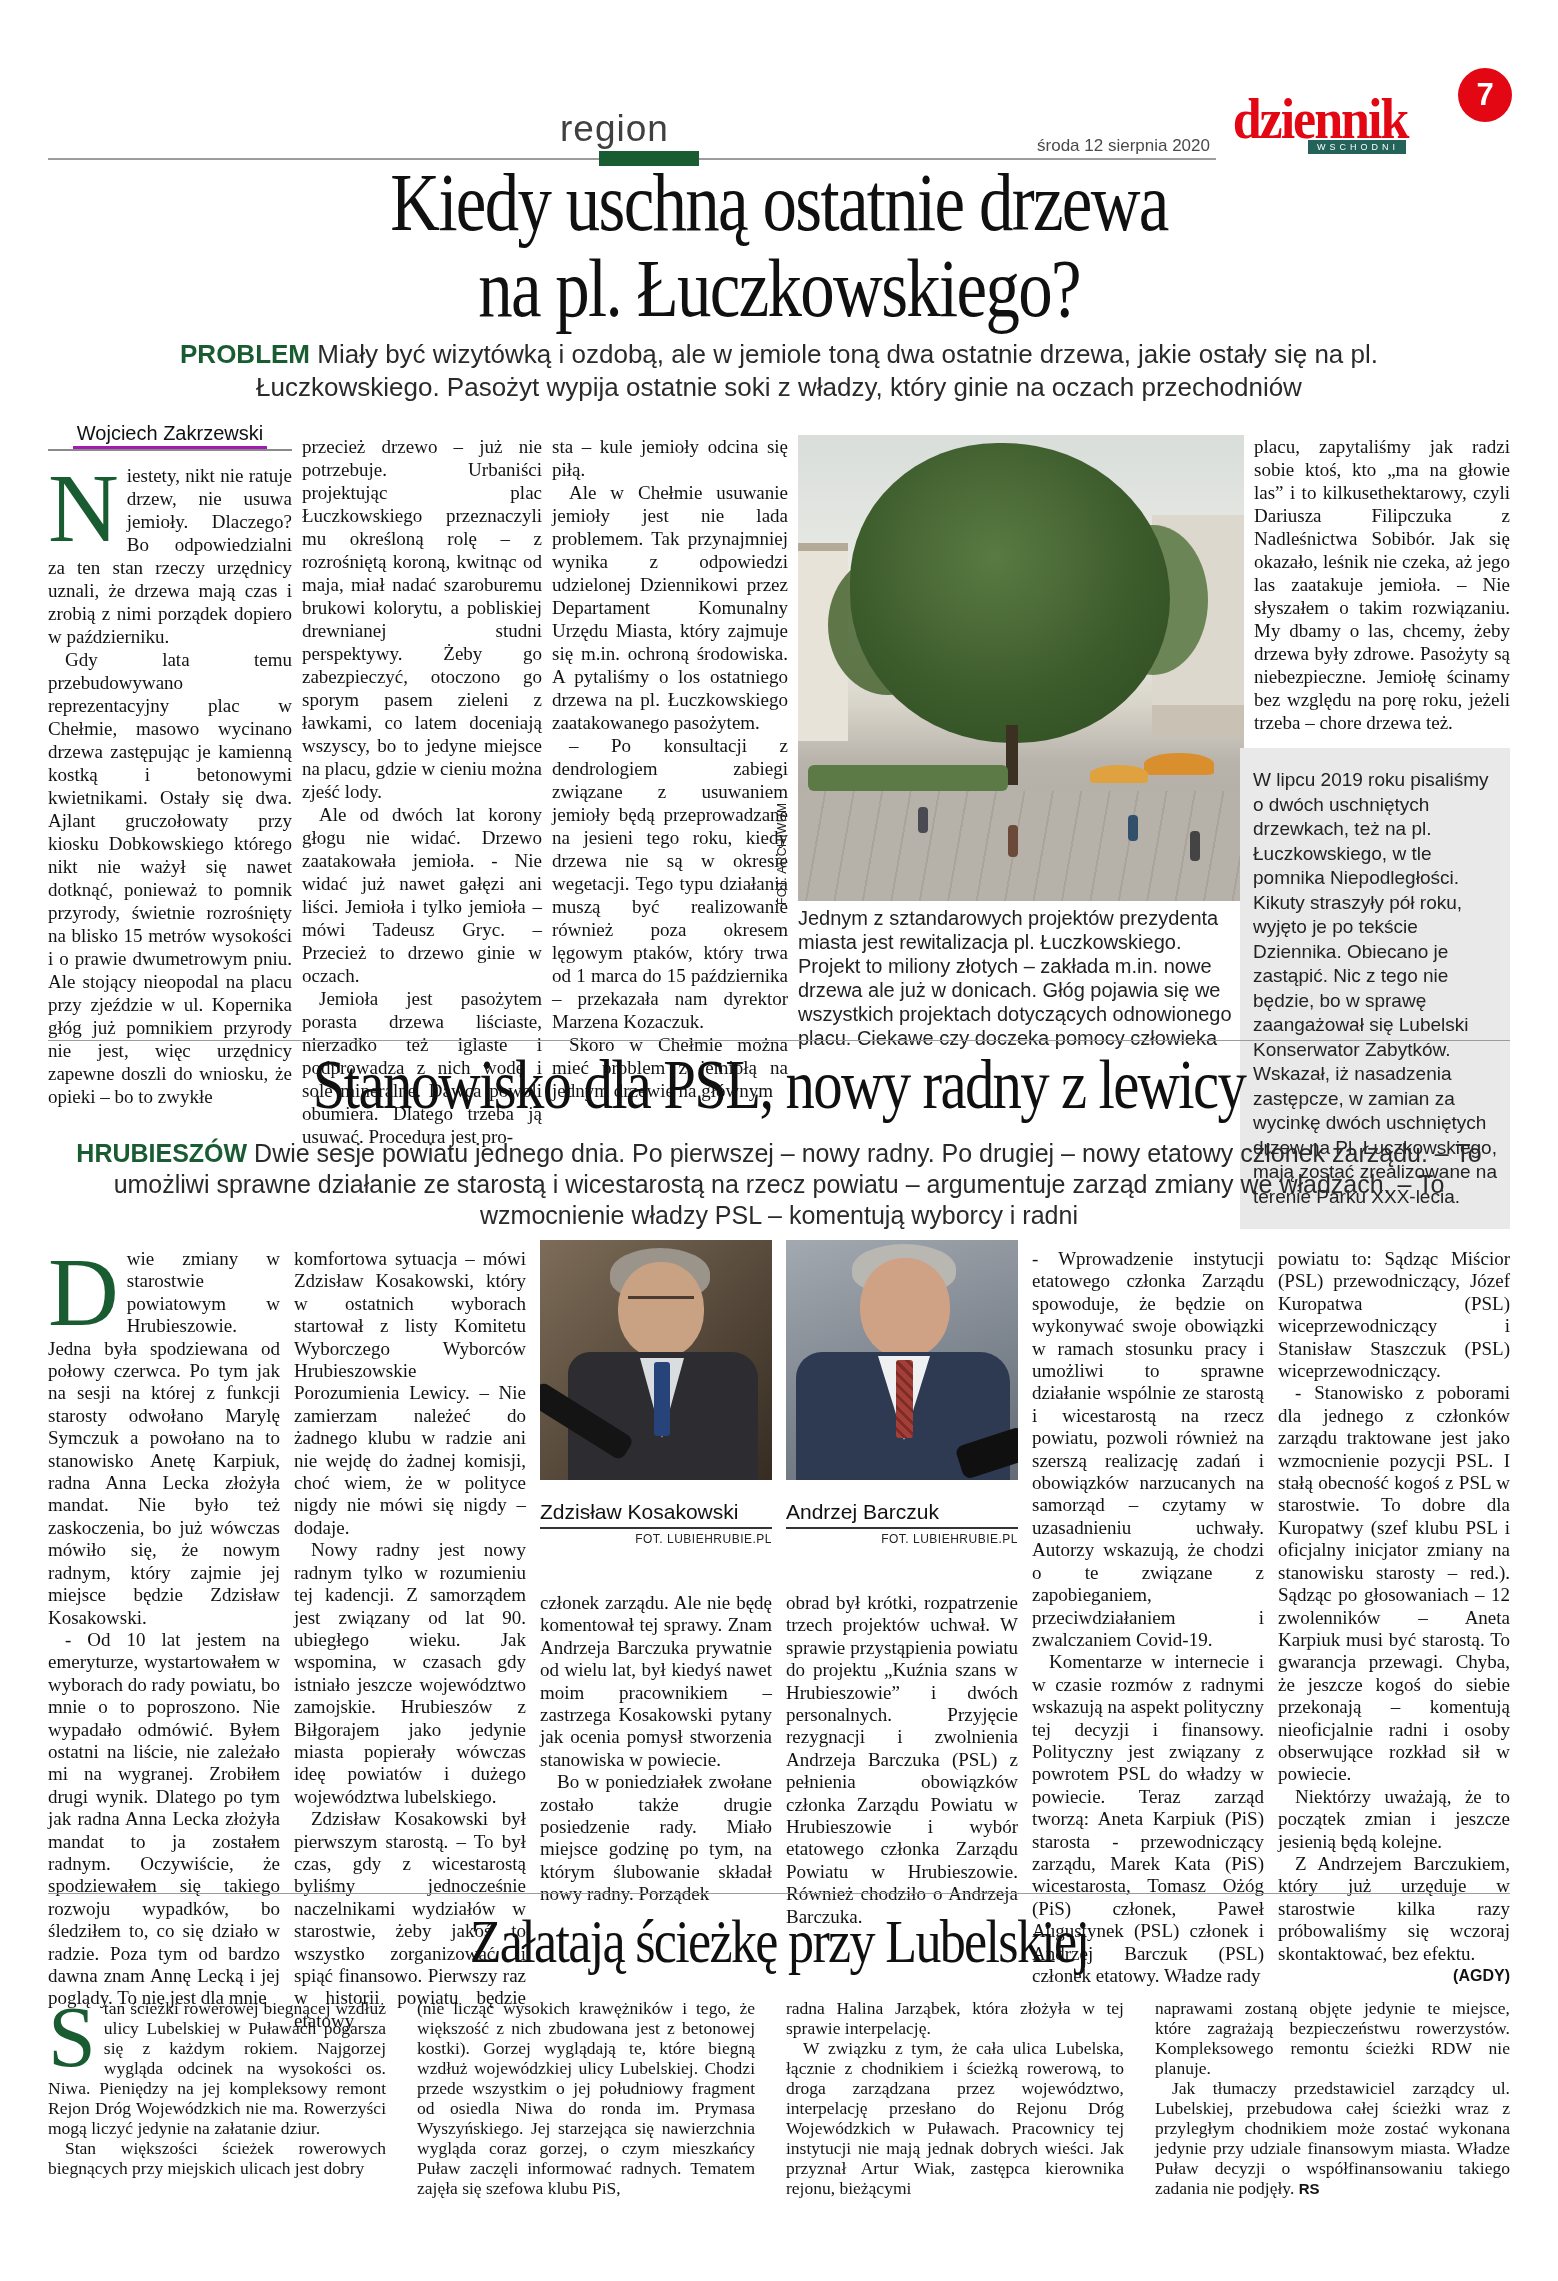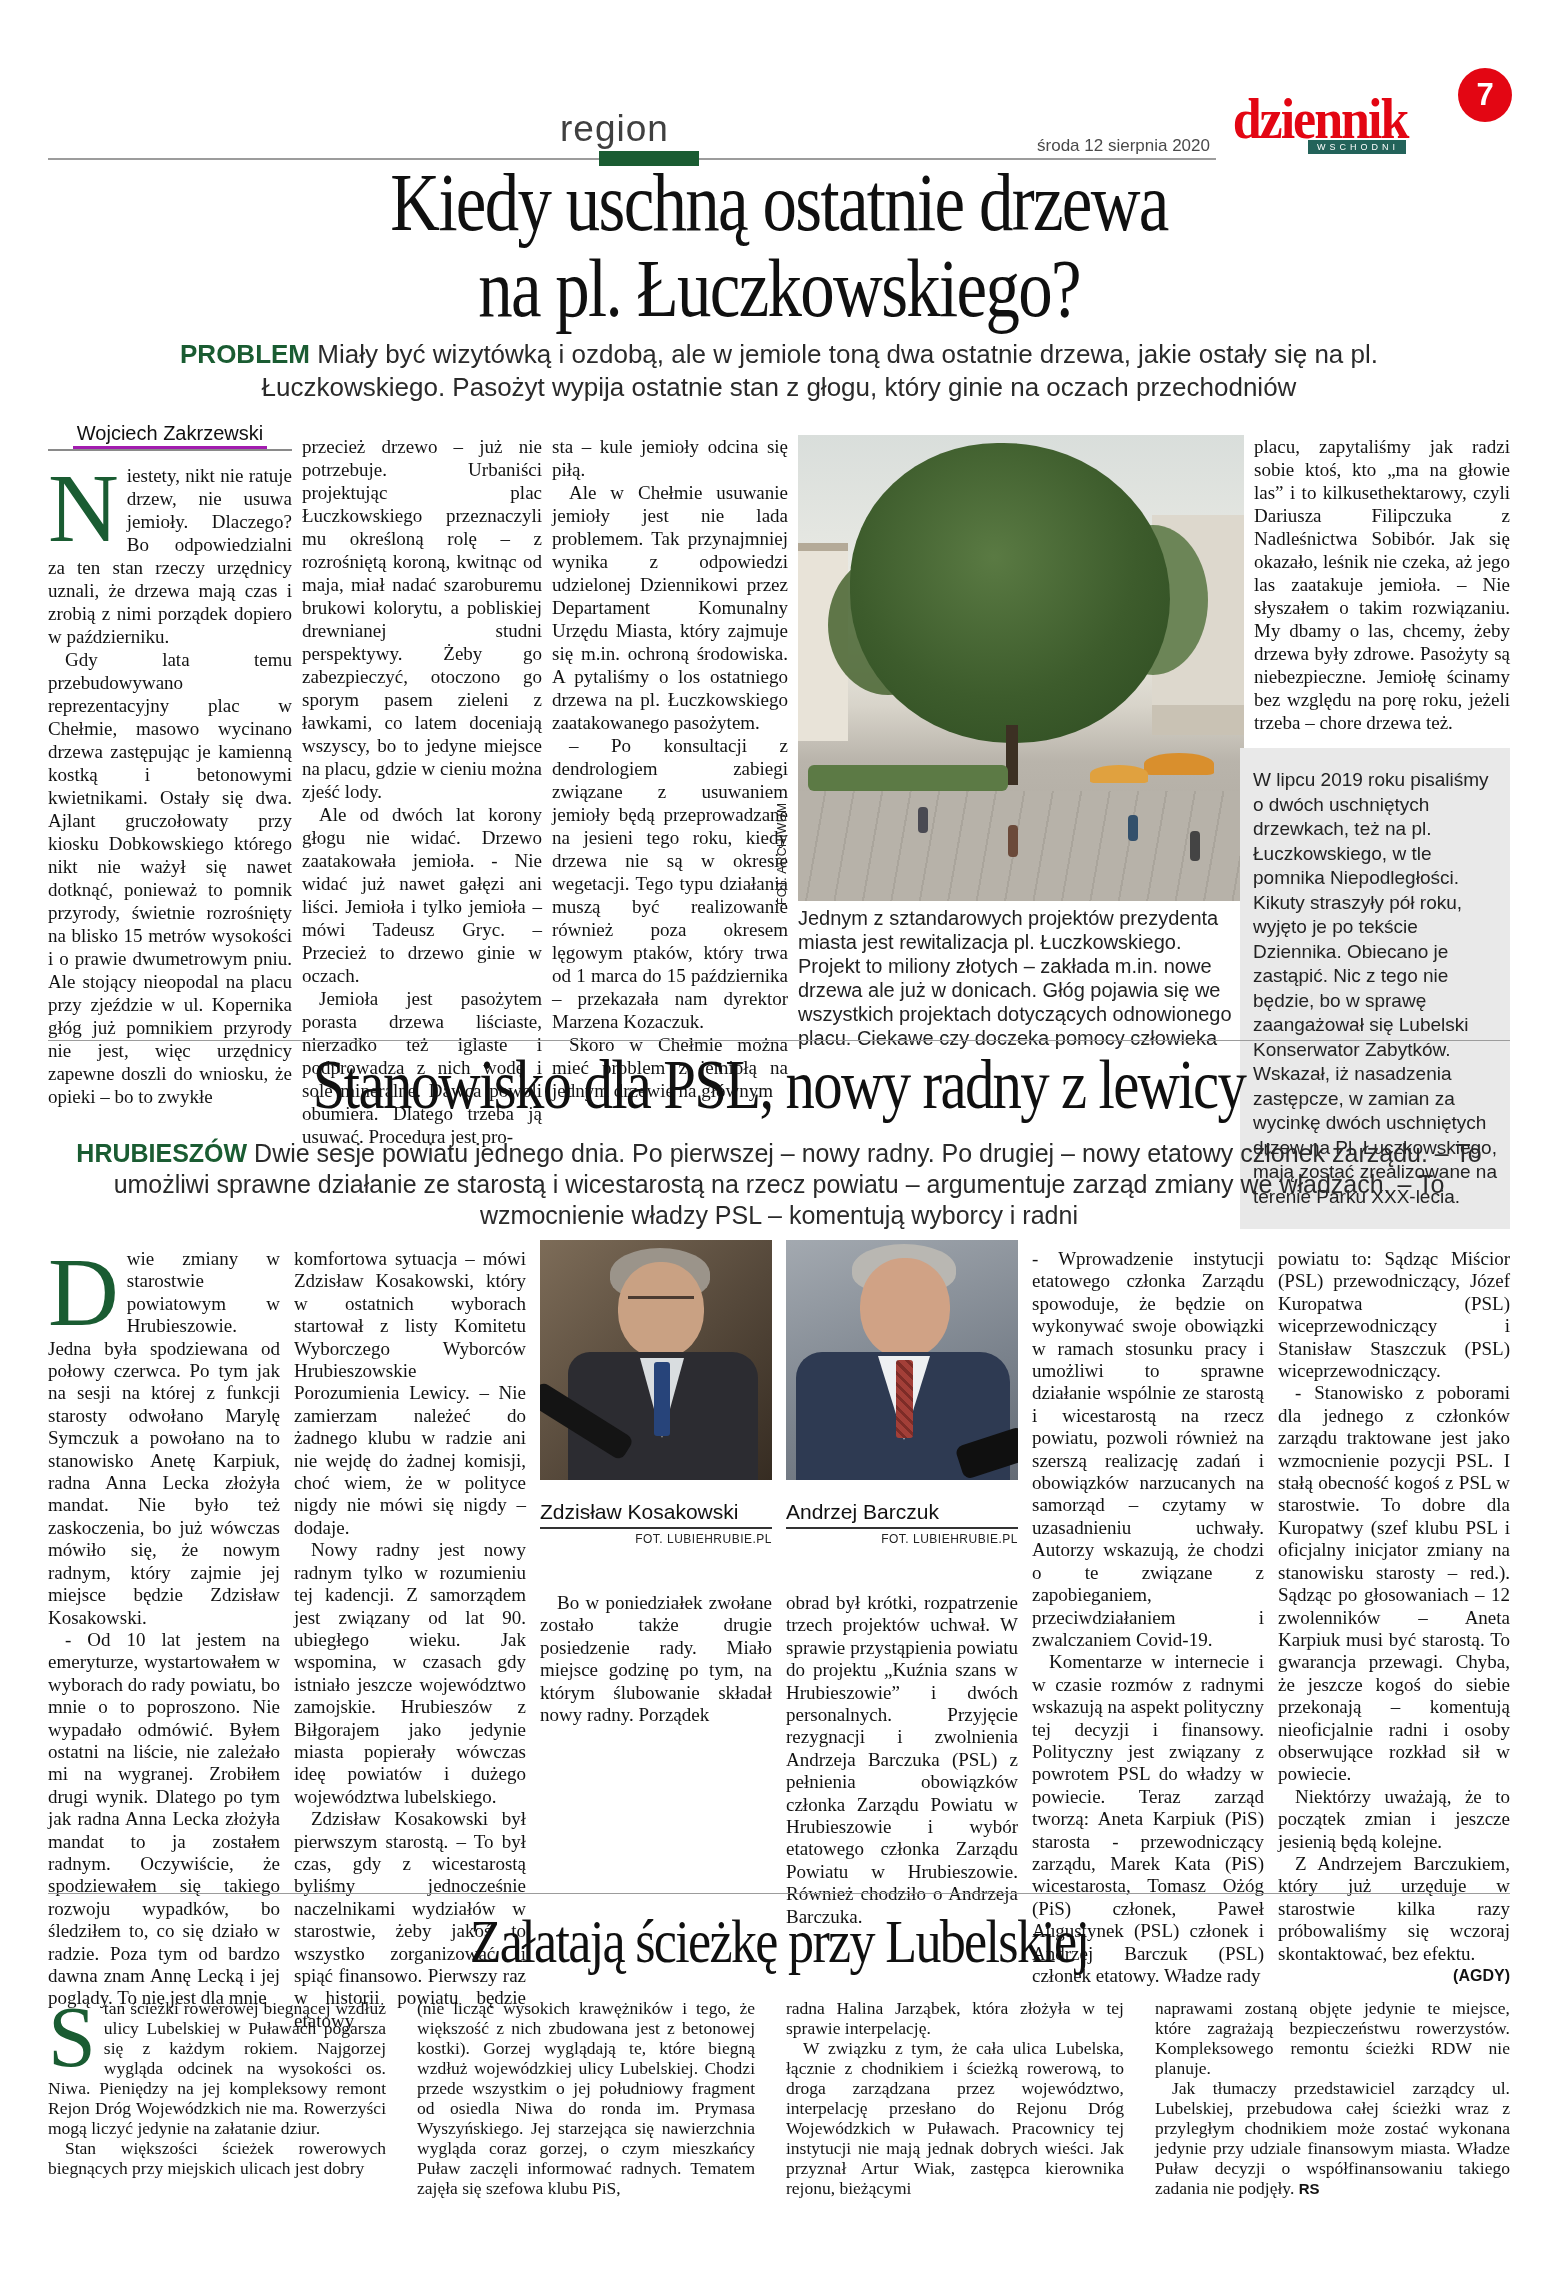--- a/index.html
+++ b/index.html
@@ -145,21 +145,21 @@
   <div class="logo">dziennik</div>
   <div class="logo-badge">WSCHODNI</div>
   <div class="page-circle">7</div>
 
   <div class="headline h1a">
     <div>Kiedy uschną ostatnie drzewa</div>
     <div>na pl. Łuczkowskiego?</div>
   </div>
   <div class="lead lead1">
     <span class="kicker">PROBLEM</span>
-    <span>Miały być wizytówką i ozdobą, ale w jemiole toną dwa ostatnie drzewa, jakie ostały się na pl. Łuczkowskiego. Pasożyt wypija ostatnie stan z głogu, który ginie na oczach przechodniów</span>
+    <span>Miały być wizytówką i ozdobą, ale w jemiole toną dwa ostatnie drzewa, jakie ostały się na pl. Łuczkowskiego. Pasożyt wypija ostatnie soki z władzy, który ginie na oczach przechodniów</span>
   </div>
 
   <div class="byline">
     <span>Wojciech Zakrzewski</span>
   </div>
 
   <div class="col colA" style="top:464px;left:48px;width:244px;height:566px;">
     <p><span class="dropcap">N</span><span>iestety, nikt nie ratuje drzew, nie usuwa jemioły. Dlaczego? Bo odpowiedzialni za ten stan rzeczy urzędnicy uznali, że drzewa mają czas i zrobią z nimi porządek dopiero w październiku.</span></p>
     <p class="ind">Gdy lata temu przebudowywano reprezentacyjny plac w Chełmie, masowo wycinano drzewa zastępując je kamienną kostką i betonowymi kwietnikami. Ostały się dwa. Ajlant gruczołowaty przy kiosku Dobkowskiego którego nikt nie ważył się nawet dotknąć, ponieważ to pomnik przyrody, świetnie rozrośnięty na blisko 15 metrów wysokości i o prawie dwumetrowym pniu. Ale stojący nieopodal na placu przy zjeździe w ul. Kopernika głóg już pomnikiem przyrody nie jest, więc urzędnicy zapewne doszli do wniosku, że opieki – bo to zwykłe</p>
   </div>
@@ -240,20 +240,21 @@
     <div class="ph-el p3-shirt"></div>
     <div class="ph-el p3-tie"></div>
     <div class="ph-el p3-mic"></div>
   </div>
   <div class="pcap" style="top:1488px;left:786px;width:232px;">
     <span class="nm">Andrzej Barczuk</span>
     <span class="cr">FOT. LUBIEHRUBIE.PL</span>
   </div>
 
   <div class="col colB" style="top:1592px;left:540px;width:232px;height:288px;">
+    <p>członek zarządu. Ale nie będę komentował tej sprawy. Znam Andrzeja Barczuka prywatnie od wielu lat, był kiedyś nawet moim pracownikiem – zastrzega Kosakowski pytany jak ocenia pomysł stworzenia stanowiska w powiecie.</p>
     <p class="ind">Bo w poniedziałek zwołane zostało także drugie posiedzenie rady. Miało miejsce godzinę po tym, na którym ślubowanie składał nowy radny. Porządek</p>
   </div>
   <div class="col colB" style="top:1592px;left:786px;width:232px;height:288px;">
     <p>obrad był krótki, rozpatrzenie trzech projektów uchwał. W sprawie przystąpienia powiatu do projektu „Kuźnia szans w Hrubieszowie” i dwóch personalnych. Przyjęcie rezygnacji i zwolnienia Andrzeja Barczuka (PSL) z pełnienia obowiązków członka Zarządu Powiatu w Hrubieszowie i wybór etatowego członka Zarządu Powiatu w Hrubieszowie. Również chodziło o Andrzeja Barczuka.</p>
   </div>
   <div class="col colB" style="top:1248px;left:1032px;width:232px;height:632px;">
     <p>- Wprowadzenie instytucji etatowego członka Zarządu spowoduje, że będzie on wykonywać swoje obowiązki w ramach stosunku pracy i umożliwi to sprawne działanie wspólnie ze starostą i wicestarostą na rzecz powiatu, pozwoli również na szerszą realizację zadań i obowiązków narzucanych na samorząd – czytamy w uzasadnieniu uchwały. Autorzy wskazują, że chodzi o te związane z zapobieganiem, przeciwdziałaniem i zwalczaniem Covid-19.</p>
     <p class="ind">Komentarze w internecie i w czasie rozmów z radnymi wskazują na aspekt polityczny tej decyzji i finansowy. Polityczny jest związany z powrotem PSL do władzy w powiecie. Teraz zarząd tworzą: Aneta Karpiuk (PiS) starosta - przewodniczący zarządu, Marek Kata (PiS) wicestarosta, Tomasz Ożóg (PiS) członek, Paweł Augustynek (PSL) członek i Andrzej Barczuk (PSL) członek etatowy. Władze rady</p>
   </div>
   <div class="col colB" style="top:1248px;left:1278px;width:232px;height:632px;">

